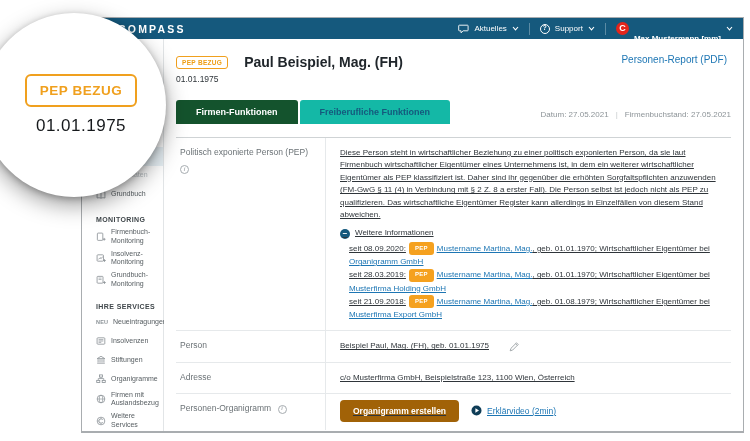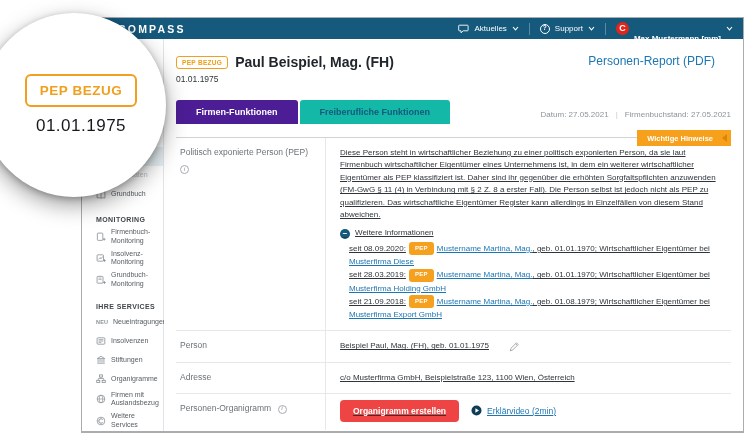--- a/index.html
+++ b/index.html
@@ -36,32 +36,32 @@
   .side-item svg { flex:none; }
   .side-item.active { background:#e7f0f5; border-left-color:#15597d; color:#15597d; font-weight:bold; }
   .side-item.disabled { color:#bcc2c6; cursor:default; }
   .side-header { margin:12px 0 3px 14px; font-size:7px; font-weight:bold; color:#3f464a; letter-spacing:.4px; }
   .neu-tag { font-size:5.5px; font-weight:bold; color:#8a9196; width:12px; flex:none; letter-spacing:.2px; }
   .side-label { line-height:1.25; }
 
   
   .content { flex:1; position:relative; padding:0 12px; background:#fff; min-width:0; }
   .page-head { position:relative; padding-top:15px; }
-  .head-line { display:flex; align-items:center; gap:7px; }
+  .head-line { display:flex; align-items:center; gap:16px; }
   .pep-badge-outline { border:1px solid #f0a01e; color:#ee9d12; font-size:6.5px; font-weight:bold;
                        border-radius:3px; padding:2px 5px; letter-spacing:.3px; }
   .page-title { font-size:14px; font-weight:bold; color:#20262b; }
   .birthdate { font-size:8.5px; color:#2f353a; margin-top:4px; }
-  .report-link { position:absolute; right:16px; top:15px; font-size:12px; color:#1d76b4; cursor:pointer; text-decoration:none; }
+  .report-link { position:absolute; right:4px; top:15px; font-size:10px; color:#1d76b4; cursor:pointer; text-decoration:none; }
 
   
   .tabs-row { margin-top:16px; display:flex; justify-content:space-between; align-items:flex-end; }
   .tabs { display:flex; gap:2px; }
   .tab { padding:7px 20px; font-size:9px; font-weight:bold; border-radius:3px 3px 0 0; cursor:pointer; }
-  .tab.active { background:#4c1d95; color:#fff; }
+  .tab.active { background:#14532d; color:#fff; }
   .tab.inactive { background:#14b8a6; color:#15597d; }
   .meta { font-size:8px; color:#8d9498; padding-bottom:5px; display:flex; align-items:center; gap:7px; }
   .meta-sep { color:#c6cacc; }
 
   
   .ribbon { position:absolute; top:-8px; right:0; background:#f6a01c; color:#fff;
             font-size:7.5px; font-weight:bold; padding:3.5px 18px 3.5px 10px; cursor:pointer; z-index:5; }
   .ribbon::after { content:""; position:absolute; right:4px; top:50%; transform:translateY(-50%);
                    border-top:4px solid transparent; border-bottom:4px solid transparent;
                    border-right:5px solid #d88607; }
@@ -86,21 +86,21 @@
   .pep-entries { margin-left:9px; }
   .pep-entry { line-height:1.65; }
   .pep-chip { display:inline-block; background:#f5a11f; color:#fff; font-size:6px; font-weight:bold;
               border-radius:3px; padding:1.5px 6px; margin:0 3px; vertical-align:1px; letter-spacing:.3px; }
   a.lnk { color:#1d76b4; text-decoration:underline; cursor:pointer; }
 
   .value-inline { display:flex; align-items:center; gap:20px; }
   .pencil { cursor:pointer; flex:none; }
 
   .org-value { display:flex; align-items:center; gap:12px; padding-top:6px; padding-bottom:8px; }
-  .btn-primary { background:#ef4444; color:#fff; font-weight:bold; font-size:8.5px;
+  .btn-primary { background:#a16207; color:#fff; font-weight:bold; font-size:8.5px;
                  border:none; border-radius:4px; padding:6px 13px; cursor:pointer;
                  font-family:"Liberation Sans",sans-serif; }
   .video-link { display:flex; align-items:flex-start; gap:5px; cursor:pointer; }
   .video-link span { font-size:8.5px; color:#1d76b4; text-decoration:underline; }
 
   
   .callout { position:absolute; left:-18px; top:13px; width:184px; height:184px; border-radius:50%;
              background:#fff; box-shadow:0 8px 22px rgba(0,0,0,.38), 0 2px 6px rgba(0,0,0,.25);
              z-index:50; display:flex; flex-direction:column; align-items:center; justify-content:center;
              padding-left:14px; }
@@ -254,36 +254,35 @@
             <div class="tab inactive">Freiberufliche Funktionen</div>
           </div>
           <div class="meta">
             <span>Datum: 27.05.2021</span>
             <span class="meta-sep">|</span>
             <span>Firmenbuchstand: 27.05.2021</span>
           </div>
         </div>
 
         <div class="info-table">
-          <div class="ribbon">Wichtige Hinweise</div>
 
           <div class="t-row">
             <div class="t-label">
               <span>Politisch exponierte Person (PEP)</span>
               <div class="label-info"><span class="info-icon">i</span></div>
             </div>
             <div class="t-value">
               <div>Diese Person steht in wirtschaftlicher Beziehung zu einer politisch exponierten Person, da sie laut Firmenbuch wirtschaftlicher Eigentümer eines Unternehmens ist, in dem ein weiterer wirtschaftlicher Eigentümer als PEP klassifiziert ist. Daher sind ihr gegenüber die erhöhten Sorgfaltspflichten anzuwenden (FM-GwG § 11 (4) in Verbindung mit § 2 Z. 8 a erster Fall). Die Person selbst ist jedoch nicht als PEP zu qualifizieren. Das wirtschaftliche Eigentümer Register kann allerdings in Einzelfällen von diesem Stand abweichen.</div>
               <div class="more-info">
                 <span class="minus-icon">−</span>
                 <span class="more-label">Weitere Informationen</span>
               </div>
               <div class="pep-entries">
                 <div class="pep-entry">
-                  <span>seit 08.09.2020:</span><span class="pep-chip">PEP</span><a class="lnk">Mustername Martina, Mag.</a><span>, geb. 01.01.1970; Wirtschaftlicher Eigentümer bei</span> <a class="lnk">Musterfirma Diese</a>
+                  <span>seit 08.09.2020:</span><span class="pep-chip">PEP</span><a class="lnk">Mustername Martina, Mag.</a><span>, geb. 01.01.1970; Wirtschaftlicher Eigentümer bei</span> <a class="lnk">Organigramm GmbH</a>
                 </div>
                 <div class="pep-entry">
                   <span>seit 28.03.2019:</span><span class="pep-chip">PEP</span><a class="lnk">Mustername Martina, Mag.</a><span>, geb. 01.01.1970; Wirtschaftlicher Eigentümer bei</span> <a class="lnk">Musterfirma Holding GmbH</a>
                 </div>
                 <div class="pep-entry">
                   <span>seit 21.09.2018:</span><span class="pep-chip">PEP</span><a class="lnk">Mustername Martina, Mag.</a><span>, geb. 01.08.1979; Wirtschaftlicher Eigentümer bei</span> <a class="lnk">Musterfirma Export GmbH</a>
                 </div>
               </div>
             </div>
           </div>

